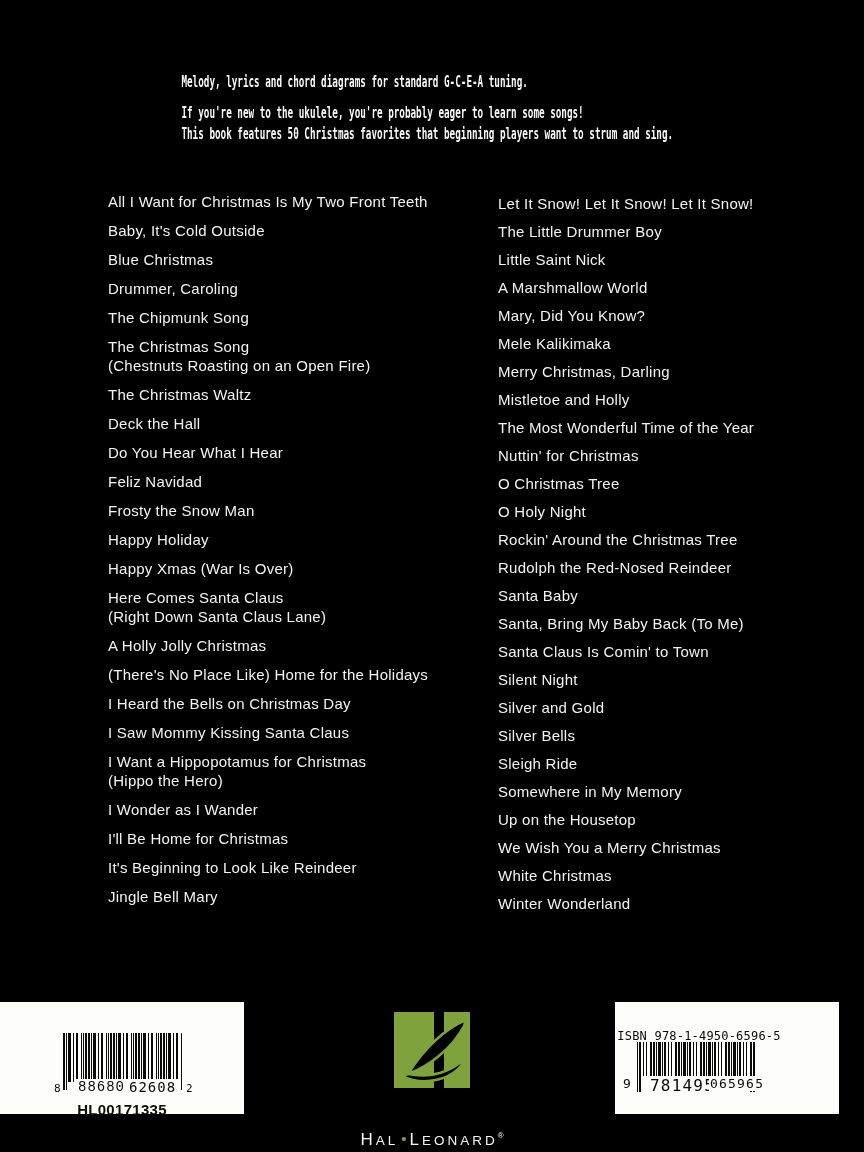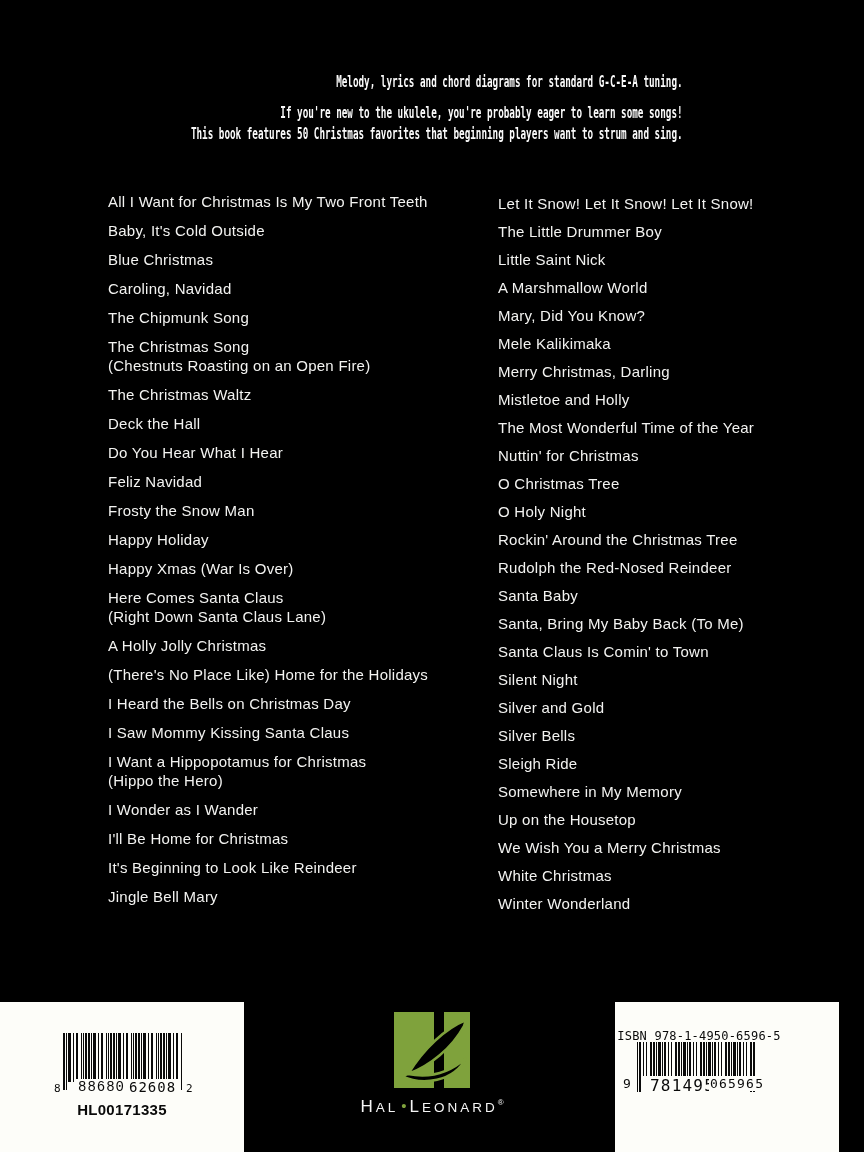--- a/index.html
+++ b/index.html
@@ -1,34 +1,34 @@
 <!DOCTYPE html>
 <html style="--green: #7fa23c;"><head>
 <meta charset="utf-8">
 <style>
   html,body{margin:0;padding:0;background:#000;}
   .page{
     position:relative;width:864px;height:1152px;background:#000;overflow:hidden;
     font-family:"Liberation Sans",sans-serif;
   }
   
-  .header{position:absolute;top:71px;left:0;width:100%;text-align:right;color:#fff;}
+  .header{position:absolute;top:71px;left:0;width:100%;text-align:left;color:#fff;}
   .stencil{
     font-family:"DejaVu Sans Mono",monospace;font-weight:bold;font-size:16px;line-height:21px;
     transform:scaleX(0.58);transform-origin:50% 50%;white-space:nowrap;color:#fbfbfb;
   }
   .line1{margin-bottom:10px;}
   
   .songs{position:absolute;left:108px;top:192px;display:flex;align-items:flex-start;color:#f3f3f1;}
   .col-left{width:390px;}
   .col-right{width:370px;padding-top:2px;}
   .song-item{font-size:15px;line-height:19px;letter-spacing:0.25px;margin-bottom:10px;}
   .col-right .song-item{margin-bottom:9px;}
   
-  .box{position:absolute;top:1002px;height:150px;background:#fdfdf9;color:#0a0a0a;}
+  .box{position:absolute;top:1002px;height:112px;background:#fdfdf9;color:#0a0a0a;}
   .box-left{left:0;width:244px;}
   .box-right{left:615px;width:224px;}
   .barcode{position:absolute;}
   #upc-bars{left:63px;top:31px;width:122px;height:57px;}
   #ean-bars{left:22px;top:40px;width:122px;height:50px;}
   .bc-digit,.bc-group{position:absolute;font-family:"DejaVu Sans Mono",monospace;color:#0a0a0a;}
   .bc-group{background:#fdfdf9;}
   .upc-dl{left:54px;top:80px;font-size:11px;}
   .upc-g1{left:76px;top:77px;font-size:14px;letter-spacing:1px;padding:0 2px;font-family:Liberation Mono, monospace;}
   .upc-g2{left:127px;top:77px;font-size:14px;letter-spacing:1px;padding:0 2px;}
@@ -37,21 +37,21 @@
            font-weight:bold;font-size:15px;letter-spacing:0.3px;}
   .isbn-label{position:absolute;left:2px;top:27px;width:164px;text-align:center;
               font-family:"DejaVu Sans Mono",monospace;font-size:12px;letter-spacing:0.2px;}
   .ean-d{left:8px;top:74px;font-size:13px;}
   .ean-g1{left:34px;top:74px;font-size:16px;letter-spacing:1.2px;padding:0 1px;}
   .ean-g2{left:94px;top:74px;font-size:13px;letter-spacing:1.2px;padding:0 1px;}
   
   .logo-block{position:absolute;left:0;top:1012px;width:100%;text-align:center;color:#f5f5f5;}
   .logo-mark{width:76px;height:76px;display:block;margin:0 auto;}
   .brand{margin-top:9px;font-size:13.5px;letter-spacing:0;color:#f5f5f5;white-space:nowrap;}
-  .brand .word{display:inline-block;letter-spacing:3px;}
+  .brand .word{display:inline-block;letter-spacing:3px;margin-top:33px;}
   .brand .word::first-letter{font-size:17px;}
   .brand .dot{color:var(--green,#7fa23c);font-size:15px;padding:0 3px;vertical-align:1px;}
   .brand .reg{font-size:8px;vertical-align:7px;letter-spacing:0;}
 </style>
 </head>
 <body>
 
 <div class="page">
 
   <header class="header">
@@ -65,21 +65,21 @@
         <div class="song-item">
           <div class="song-line">All I Want for Christmas Is My Two Front Teeth</div>
         </div>
         <div class="song-item">
           <div class="song-line">Baby, It's Cold Outside</div>
         </div>
         <div class="song-item">
           <div class="song-line">Blue Christmas</div>
         </div>
         <div class="song-item">
-          <div class="song-line">Caroling, Navidad</div>
+          <div class="song-line">Drummer, Caroling</div>
         </div>
         <div class="song-item">
           <div class="song-line">The Chipmunk Song</div>
         </div>
         <div class="song-item">
           <div class="song-line">The Christmas Song</div>
           <div class="song-line">(Chestnuts Roasting on an Open Fire)</div>
         </div>
         <div class="song-item">
           <div class="song-line">The Christmas Waltz</div>

